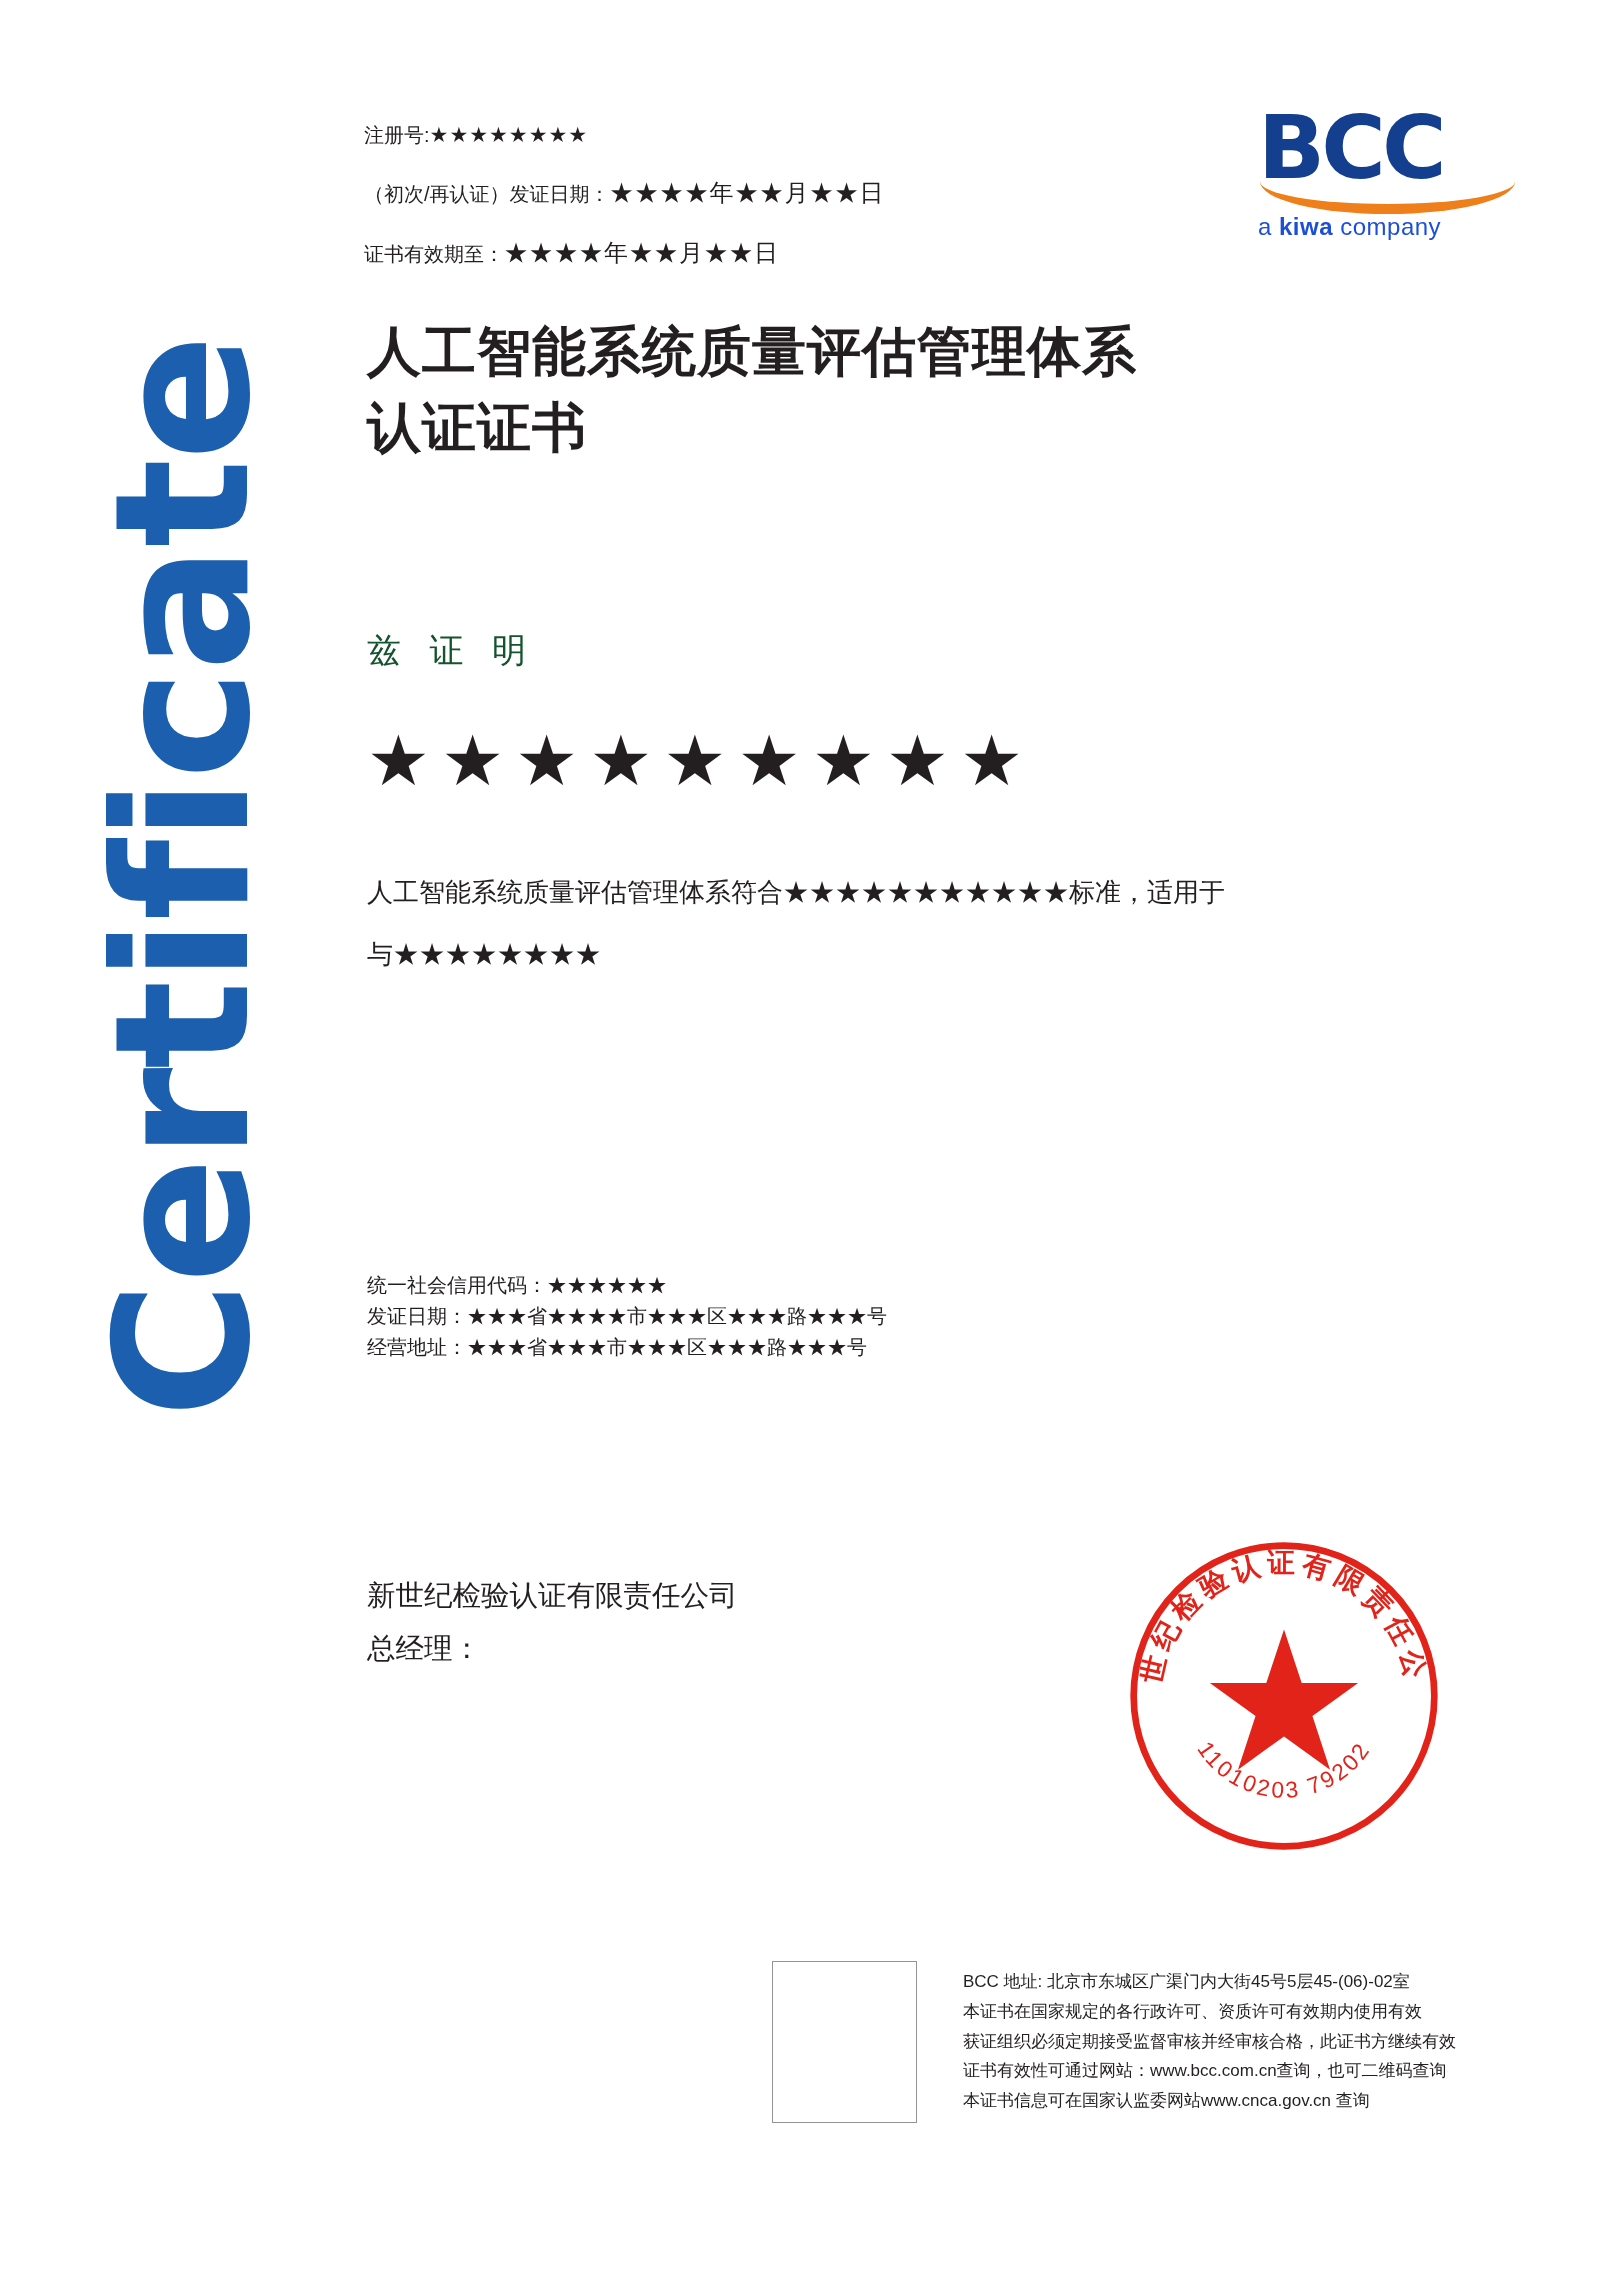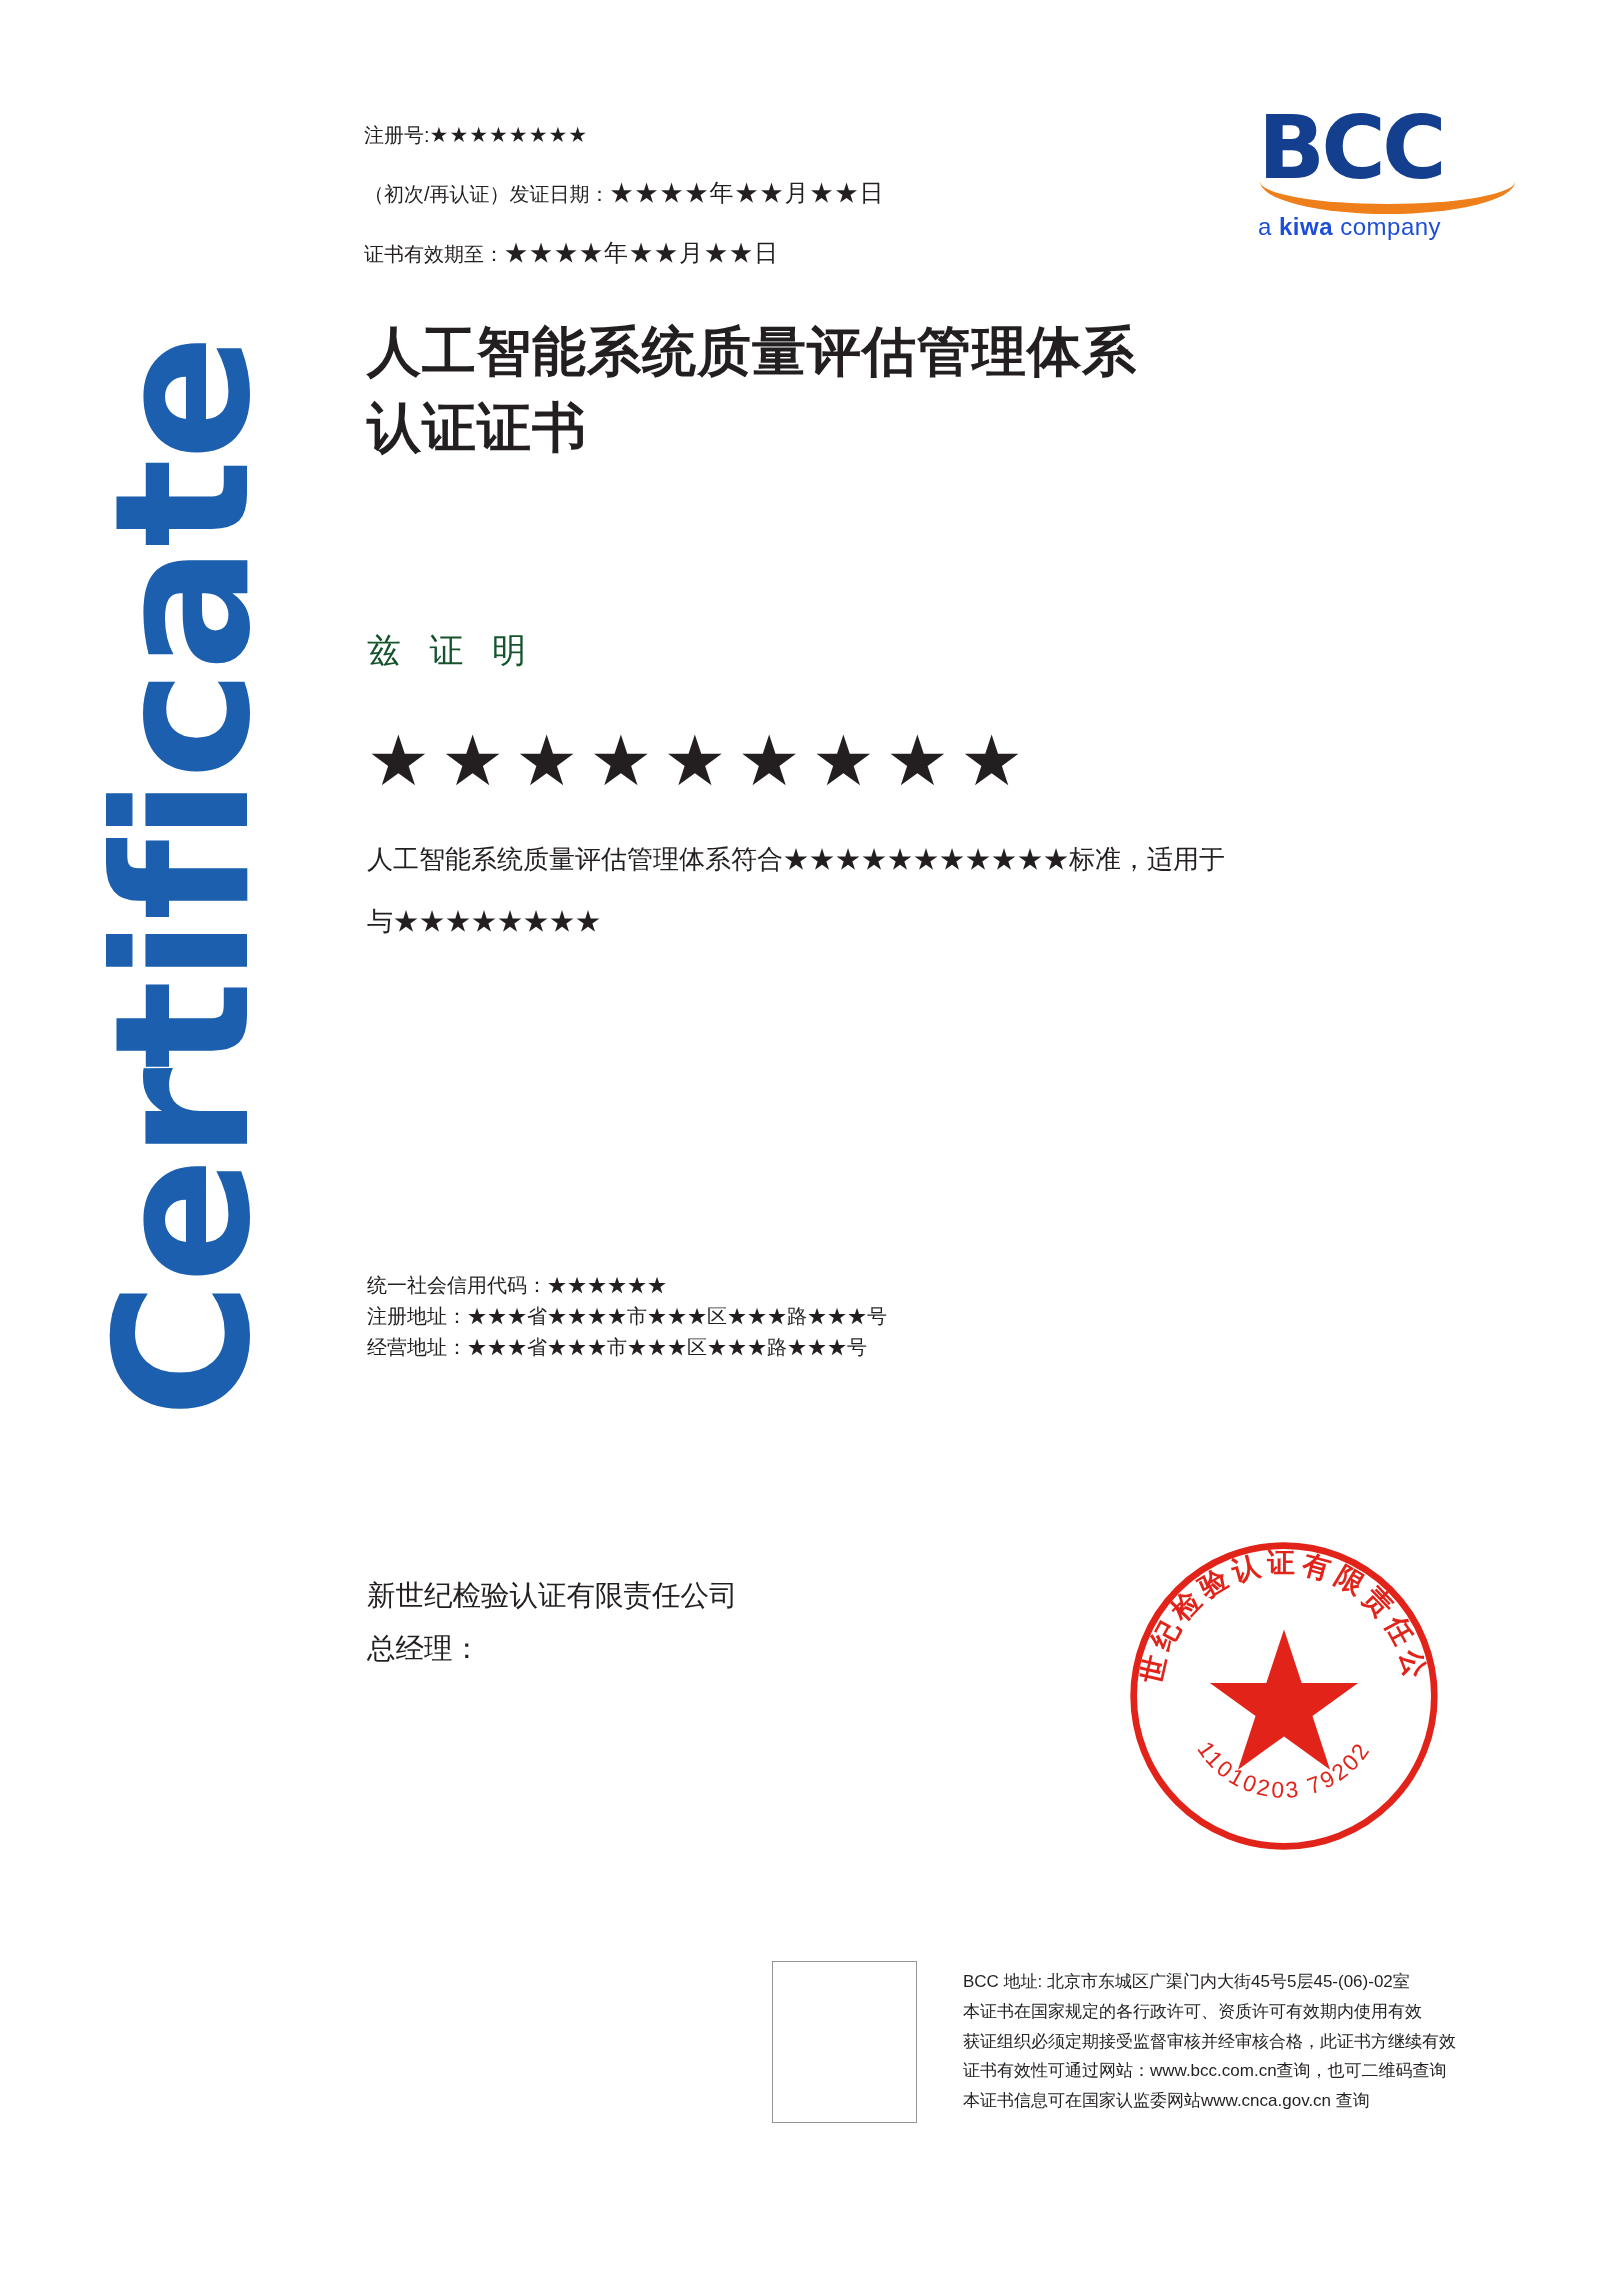--- a/index.html
+++ b/index.html
@@ -135,21 +135,21 @@
     letter-spacing: 11.4px;
     line-height: 1.1;
     color: #231f20;
     white-space: nowrap;
   }
 
   
   .scope {
     position: absolute;
     left: 367px;
-    top: 828px;
+    top: 861px;
     width: 1065px;
     font-size: 26px;
     line-height: 2.4;
     color: #231f20;
   }
   .scope .st { letter-spacing: 0px; }
 
   
   .addr {
     position: absolute;
@@ -243,21 +243,21 @@
 
   <div class="scope">
     <div>
       <span>人工智能系统质量评估管理体系符合</span><span class="st">★★★★★★★★★★★</span><span>标准，适用于</span>
     </div>
     <div>与★★★★★★★★</div>
   </div>
 
   <div class="addr">
     <div>统一社会信用代码：★★★★★★</div>
-    <div>注册地址：★★★省★★★★市★★★区★★★路★★★号</div>
+    <div>发证日期：★★★省★★★★市★★★区★★★路★★★号</div>
     <div>经营地址：★★★省★★★市★★★区★★★路★★★号</div>
   </div>
 
   <div class="sign">
     <div>新世纪检验认证有限责任公司</div>
     <div>总经理：</div>
   </div>
 
   <div class="seal">
     <svg width="314" height="314" viewBox="0 0 330 330" aria-hidden="true">

